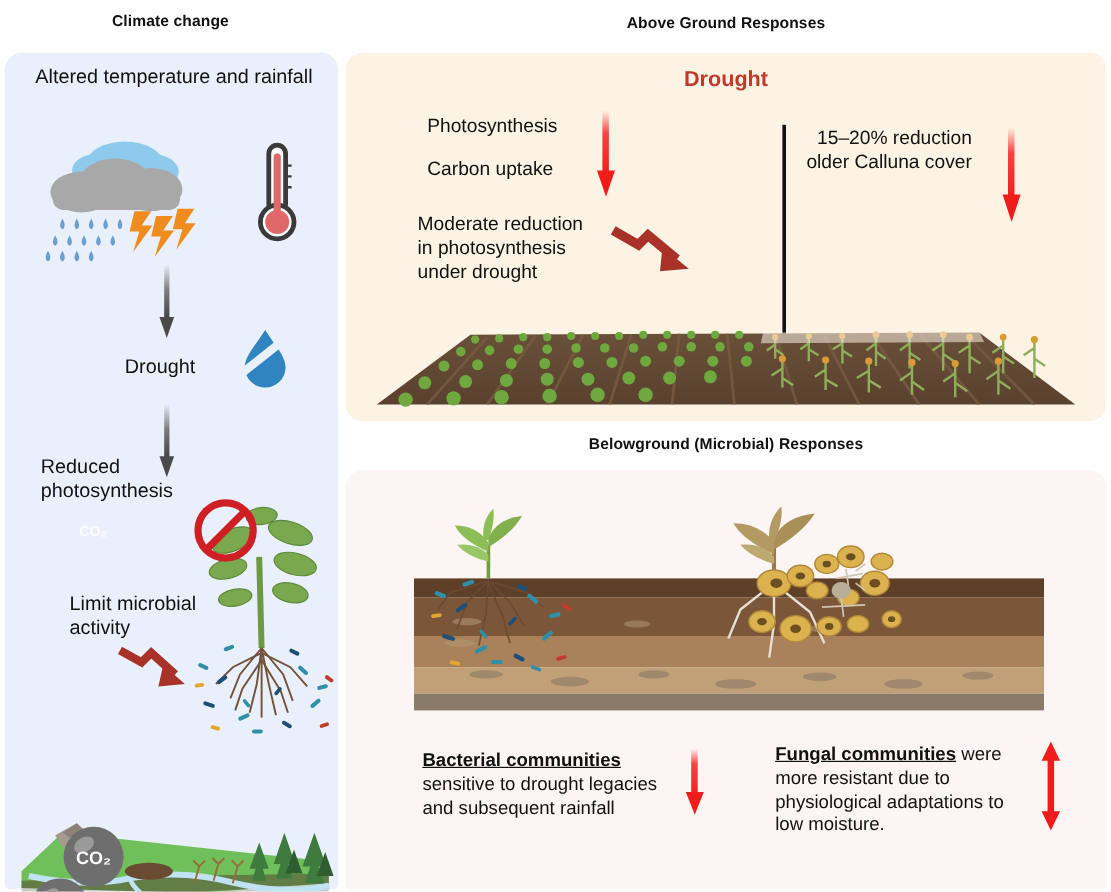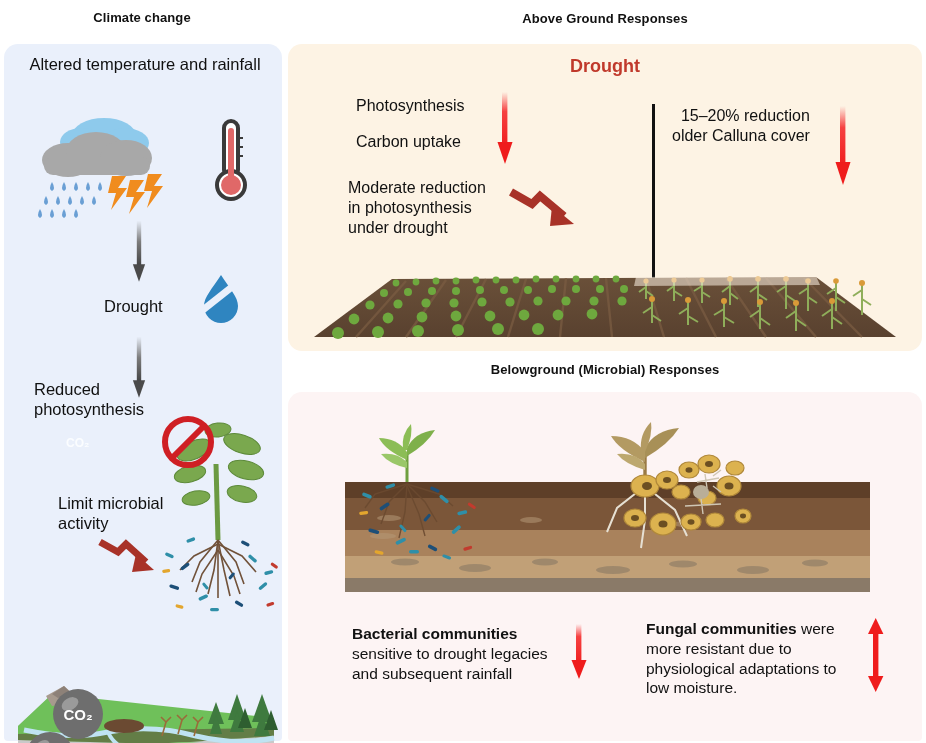--- a/index.html
+++ b/index.html
@@ -52,21 +52,21 @@
   #divider{position:absolute;left:364px;top:60px;width:2.6px;height:200px;background:#111;}
   #field{position:absolute;left:8px;top:195px;width:618px;height:106px;}
 
   
   #below-panel{
     left:288px;top:392px;width:634px;height:349px;
     background:#fdf4f4;border-radius:14px 14px 4px 4px;
   }
   #soil{position:absolute;left:57px;top:28px;width:525px;height:190px;}
   .bgtxt{position:absolute;font-size:15.5px;color:#111;line-height:1.28;}
-  .bgtxt b{font-weight:bold;}
+  .bgtxt b{font-weight:bold;text-decoration:underline;}
 
   .redA{position:absolute;}
 </style>
 </head>
 <body>
 
 <div class="ttl" id="title-climate" style="left:32px;top:10px;width:220px;">Climate change</div>
 <div class="ttl" id="title-above" style="left:288px;top:11px;width:634px;">Above Ground Responses</div>
 <div class="ttl" id="title-below" style="left:288px;top:362px;width:634px;">Belowground (Microbial) Responses</div>
 

